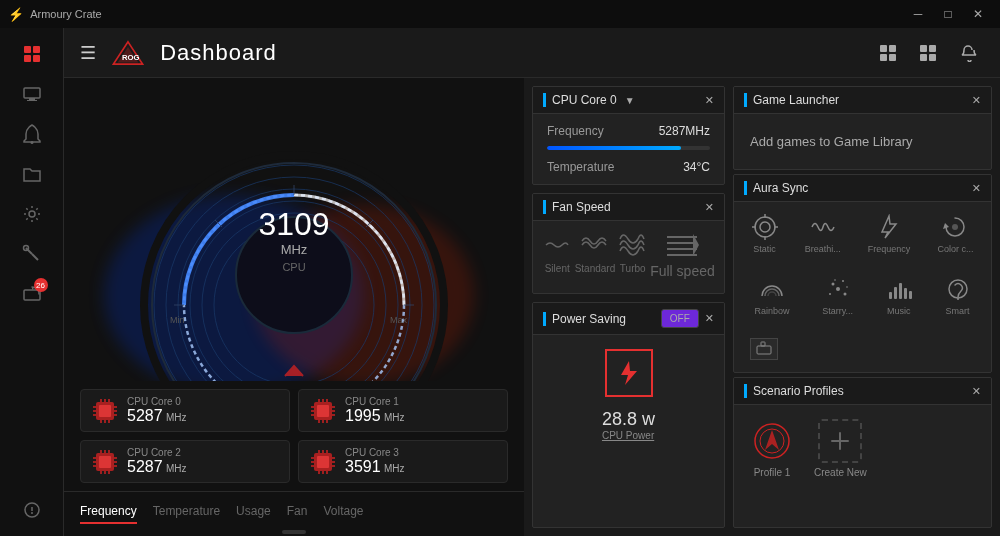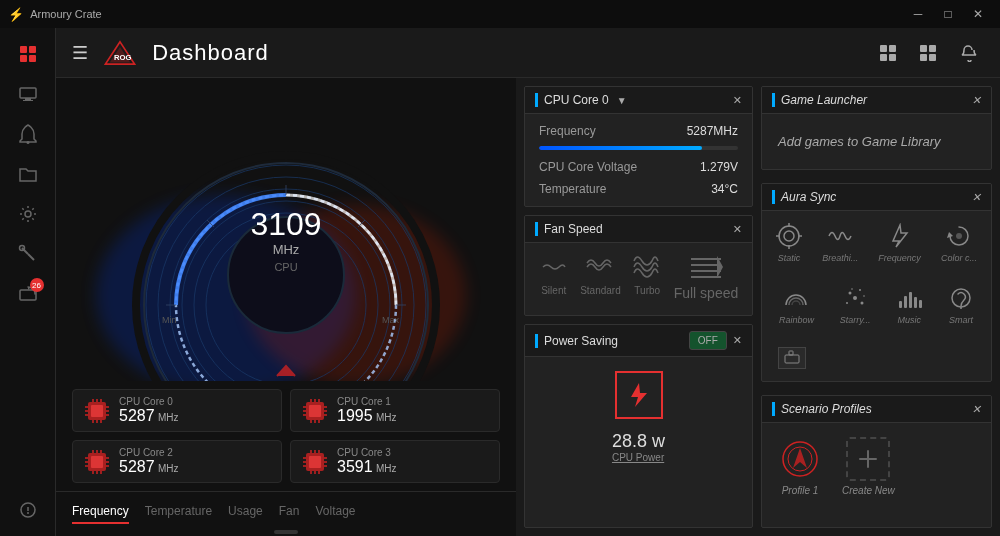--- a/index.html
+++ b/index.html
@@ -33,21 +33,21 @@
     }
 
     
     #app {
       display: flex;
       height: 508px;
       background: #1e1e1e;
     }
     
     #sidebar {
-      width: 56px;
+      width: 64px;
       background: #111;
       display: flex;
       flex-direction: column;
       align-items: center;
       padding: 8px 0;
       gap: 4px;
       border-right: 1px solid #2a2a2a;
     }
     .sidebar-icon {
       width: 36px; height: 36px;
@@ -278,21 +278,21 @@
       width: 48px; height: 48px;
       border: 2px solid #e53030;
       display: flex; align-items: center; justify-content: center;
       font-size: 20px; color: #e53030;
     }
     .power-info {}
     .power-value { font-size: 18px; color: #ddd; }
     .power-label { font-size: 10px; color: #888; text-decoration: underline; }
     .toggle-btn {
       margin-left: auto;
-      background: #14532d;
+      background: #6d28d9;
       border: 1px solid #444;
       border-radius: 3px;
       padding: 3px 8px;
       font-size: 10px;
       color: #aaa;
       cursor: pointer;
     }
 
     
     #game-widget .widget-body {
@@ -701,24 +701,20 @@
               <span style="color:#aaa;font-size:11px;">✕</span>
             </div>
             <div class="widget-body" style="padding:10px 14px;">
               <div class="cpu-stat-row">
                 <span class="cpu-stat-label">Frequency</span>
                 <span class="cpu-stat-value">5287MHz</span>
               </div>
               <div class="cpu-freq-bar">
                 <div class="cpu-freq-fill" style="width:82%;"></div>
               </div>
-              <div class="cpu-stat-row">
-                <span class="cpu-stat-label">CPU Core Voltage</span>
-                <span class="cpu-stat-value">1.279V</span>
-              </div>
               <div class="cpu-stat-row" style="margin-bottom:0;">
                 <span class="cpu-stat-label">Temperature</span>
                 <span class="cpu-stat-value">34°C</span>
               </div>
             </div>
           </div>
 
           <div class="widget-panel" id="fan-widget" style="flex:0 0 auto;">
             <div class="widget-header">
               <div class="widget-header-left">
@@ -780,21 +776,21 @@
                 </svg>
               </div>
               <div class="power-info">
                 <div class="power-value">28.8 w</div>
                 <div class="power-label">CPU Power</div>
               </div>
             </div>
           </div>
         </div>
 
-        <div id="right-col" style="width:231px;display:flex;flex-direction:column;gap:13px;font-style:italic;">
+        <div id="right-col" style="width:259px;display:flex;flex-direction:column;gap:4px;">
 
           <div class="widget-panel" id="game-widget" style="flex:0 0 auto;">
             <div class="widget-header">
               <div class="widget-header-left">
                 <div class="widget-accent"></div>
                 <span class="widget-title">Game Launcher</span>
               </div>
               <span style="color:#aaa;font-size:11px;">✕</span>
             </div>
             <div class="widget-body" style="padding:20px 16px;display:flex;align-items:center;">

